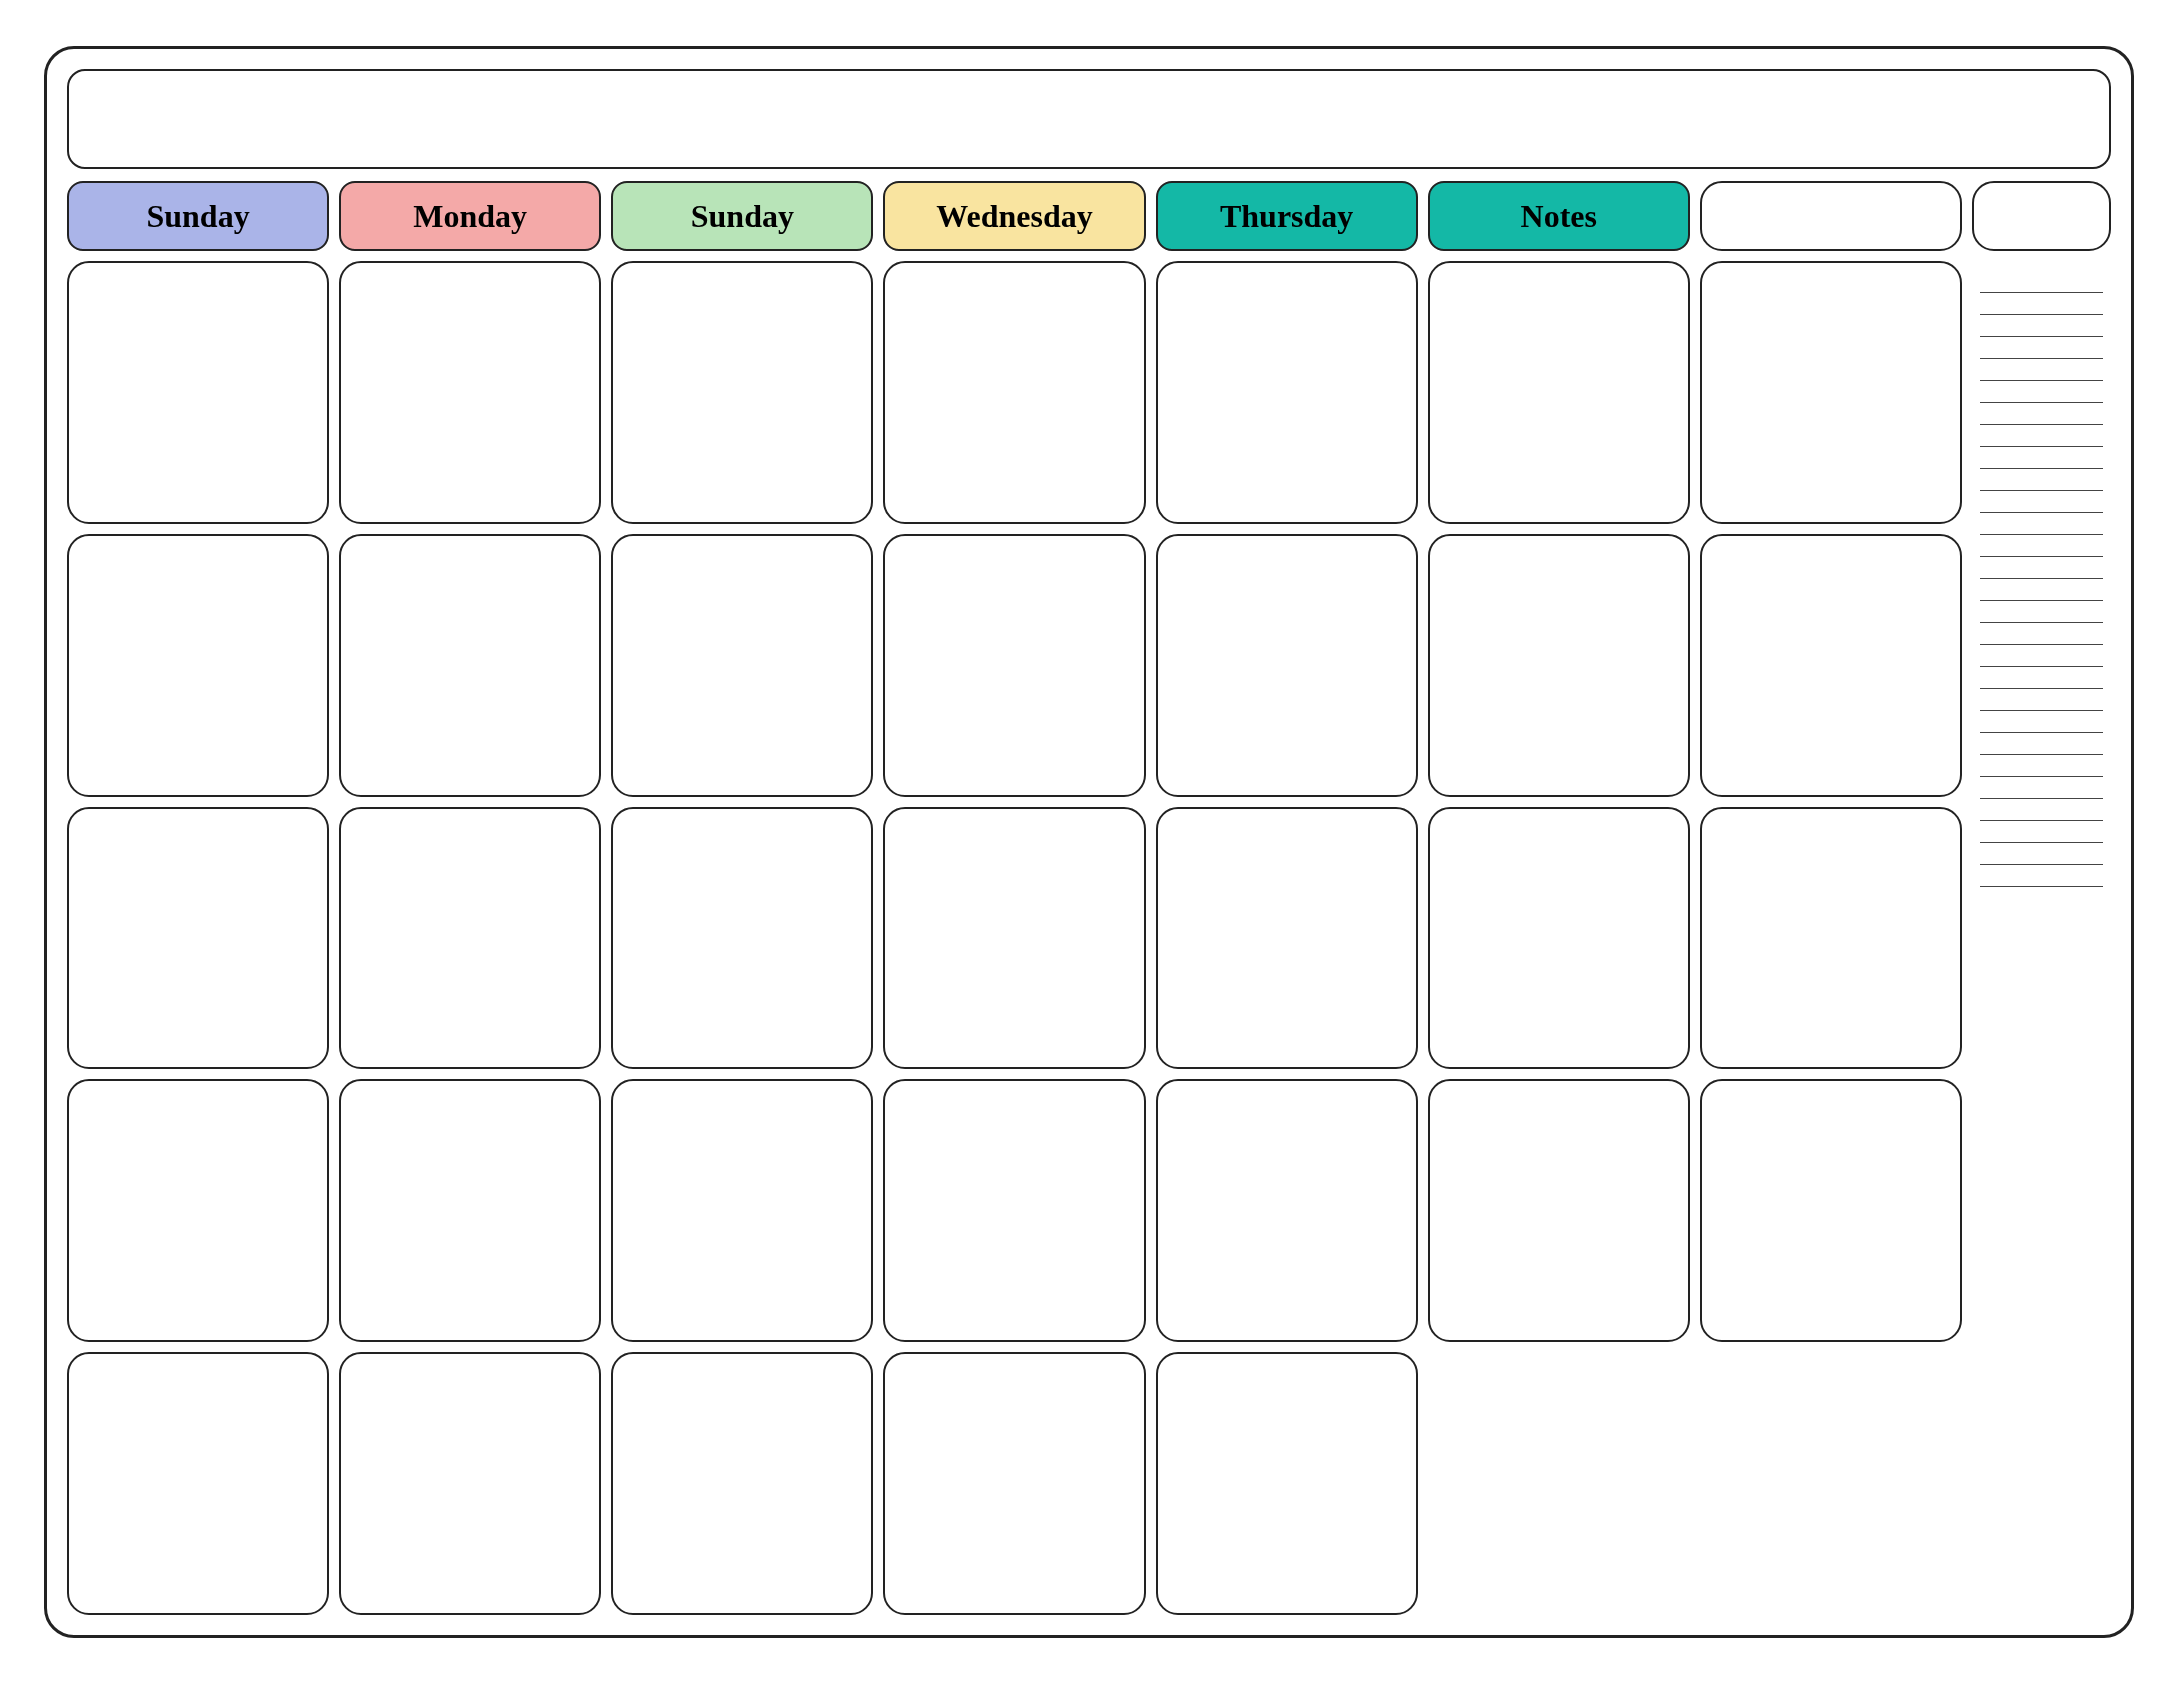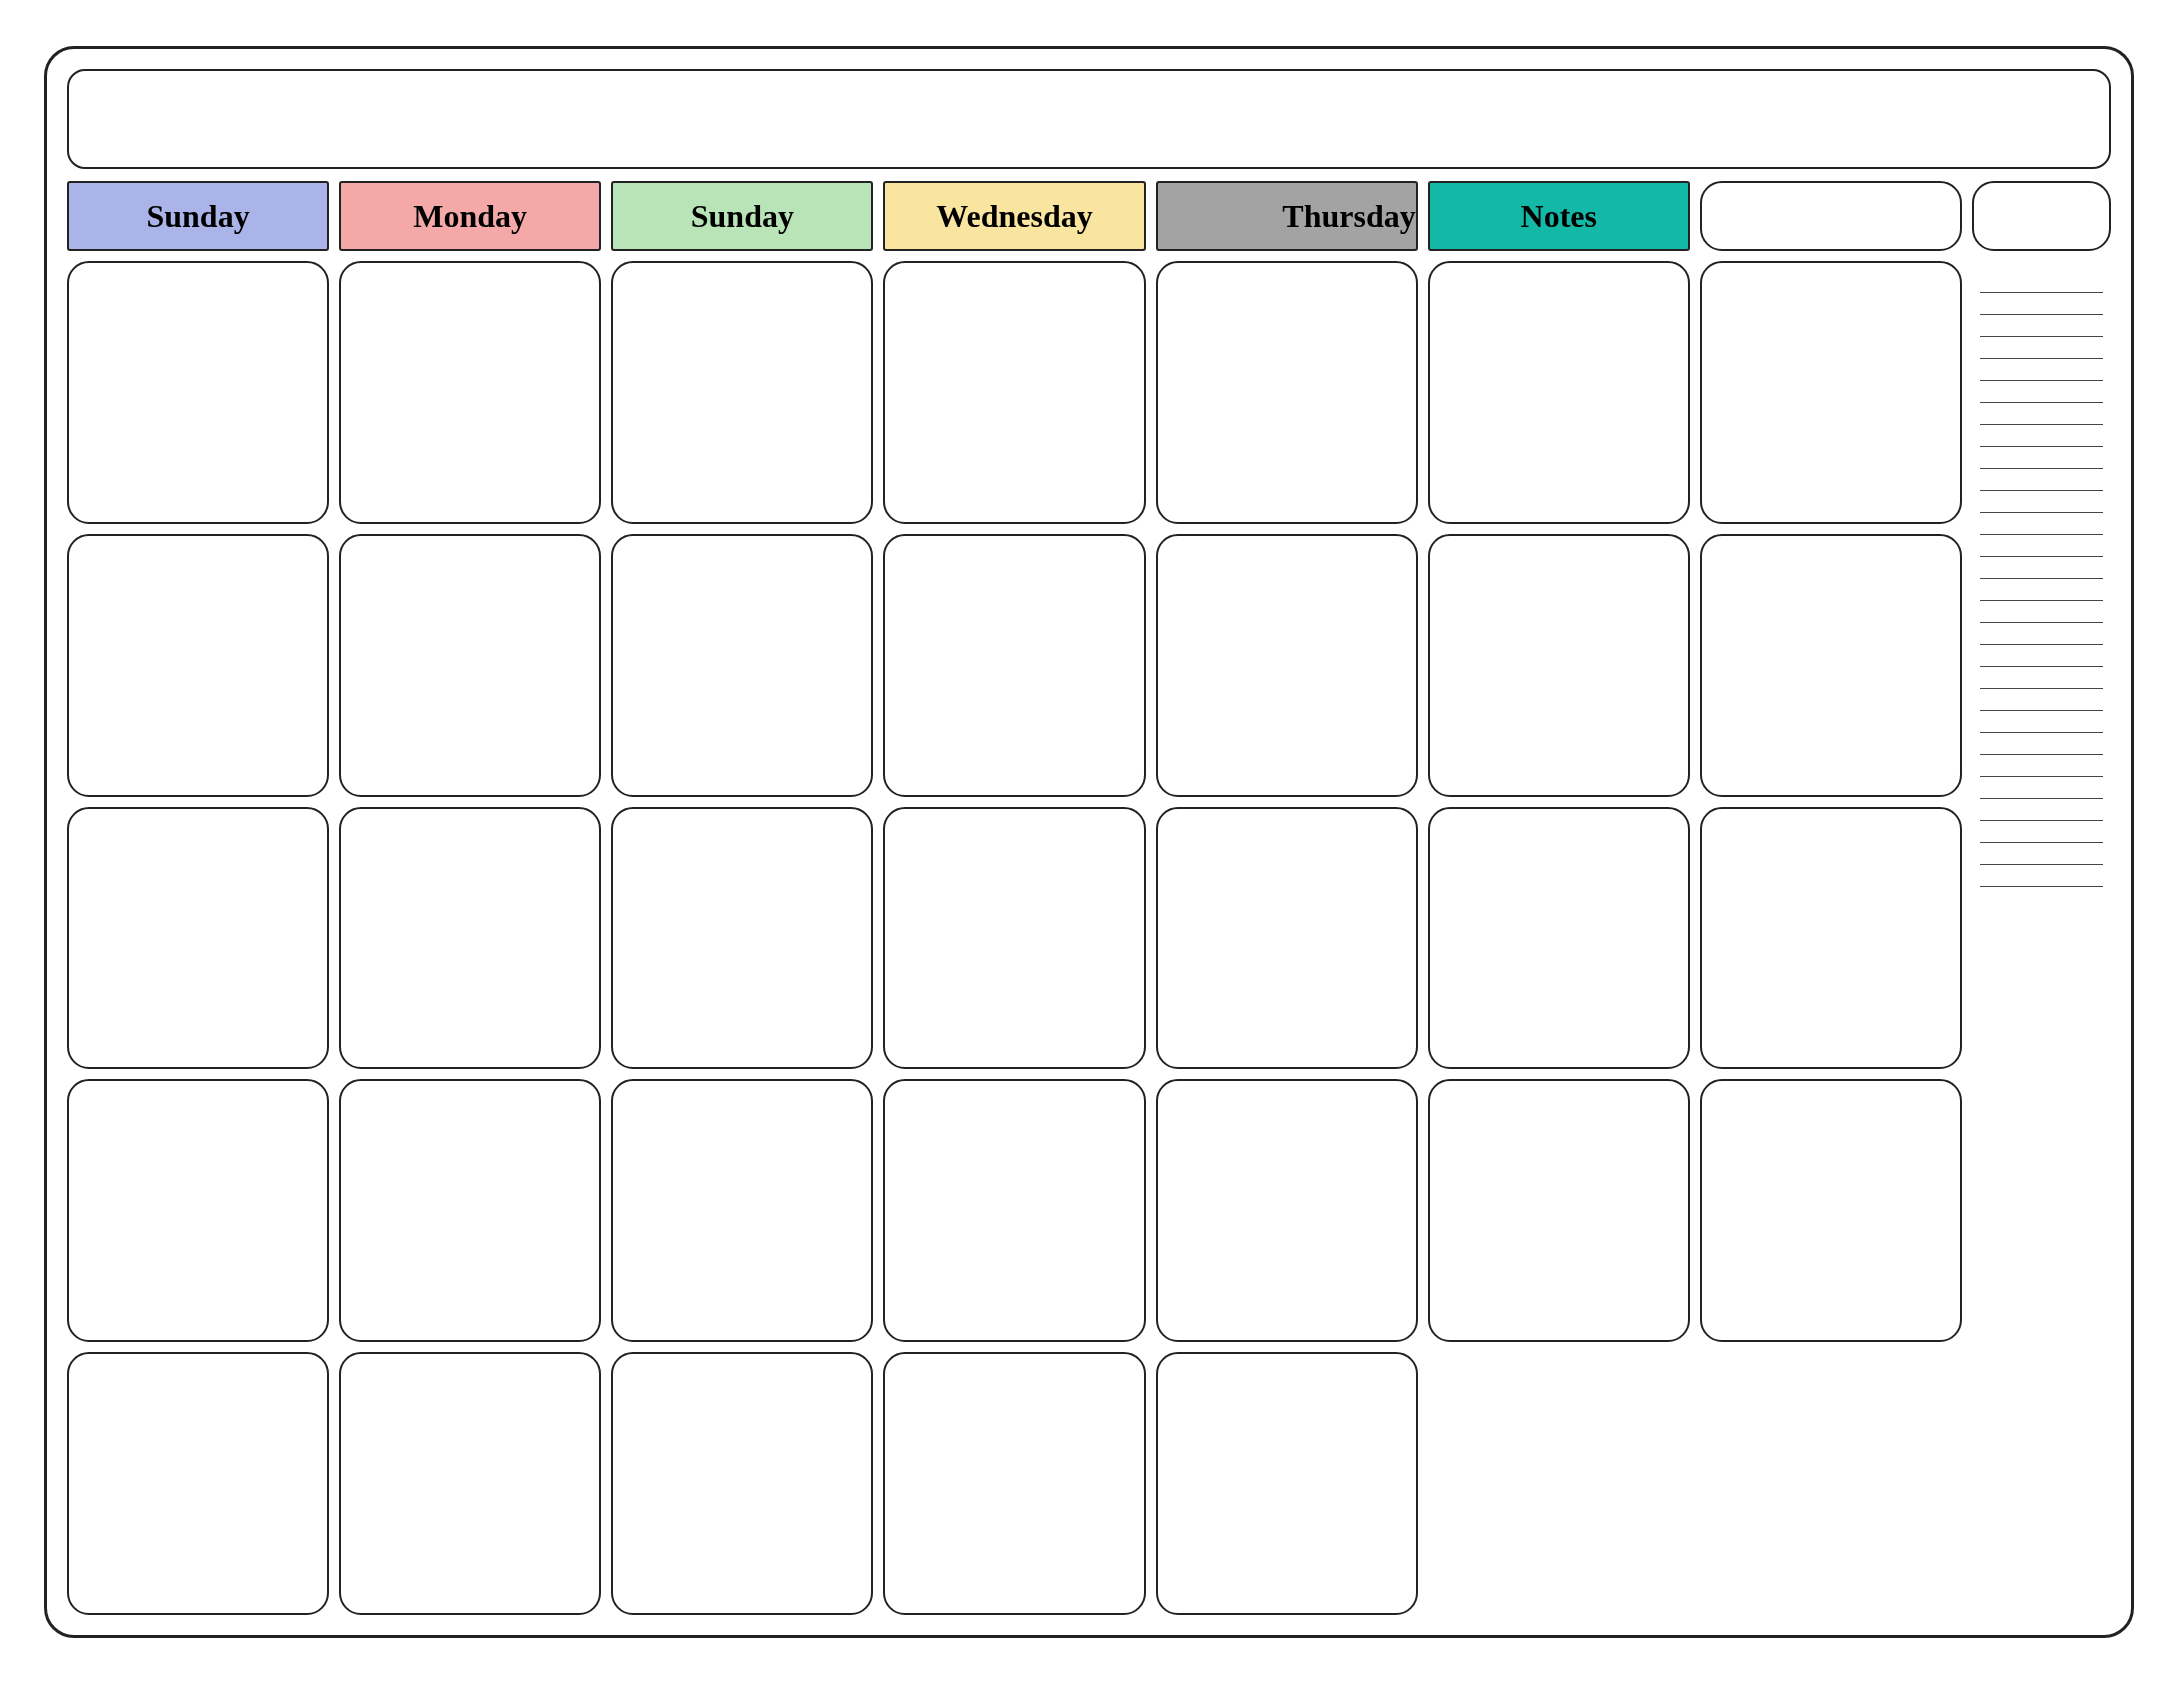--- a/index.html
+++ b/index.html
@@ -40,35 +40,35 @@
 
     .calendar-grid {
       flex: 1;
       display: grid;
       grid-template-columns: repeat(7, 1fr) 139px;
       grid-template-rows: 70px repeat(5, 1fr);
       gap: 10px;
     }
 
     .day-header {
-      border-radius: 3px;
+      border-radius: 16px;
       border: 2.5px solid #222;
       display: flex;
       align-items: center;
       justify-content: center;
       font-size: 32px;
       font-weight: bold;
       font-family: 'Comic Sans MS', 'Chalkboard SE', cursive;
     }
 
     .header-sunday    { background: #aab4e8; }
     .header-monday    { background: #f4a9a8; }
     .header-tuesday   { background: #b8e4b8; }
     .header-wednesday { background: #f9e4a0; }
-    .header-thursday  { background: #a3a3a3; justify-content: flex-end; }
+    .header-thursday  { background: #14b8a6; }
     .header-friday    { background: #c9b3e8; }
     .header-saturday  { background: #f4c080; }
     .header-notes     { background: #14b8a6; }
 
     .day-cell {
       border: 2.5px solid #222;
       border-radius: 22px;
       background: #fff;
     }
 

